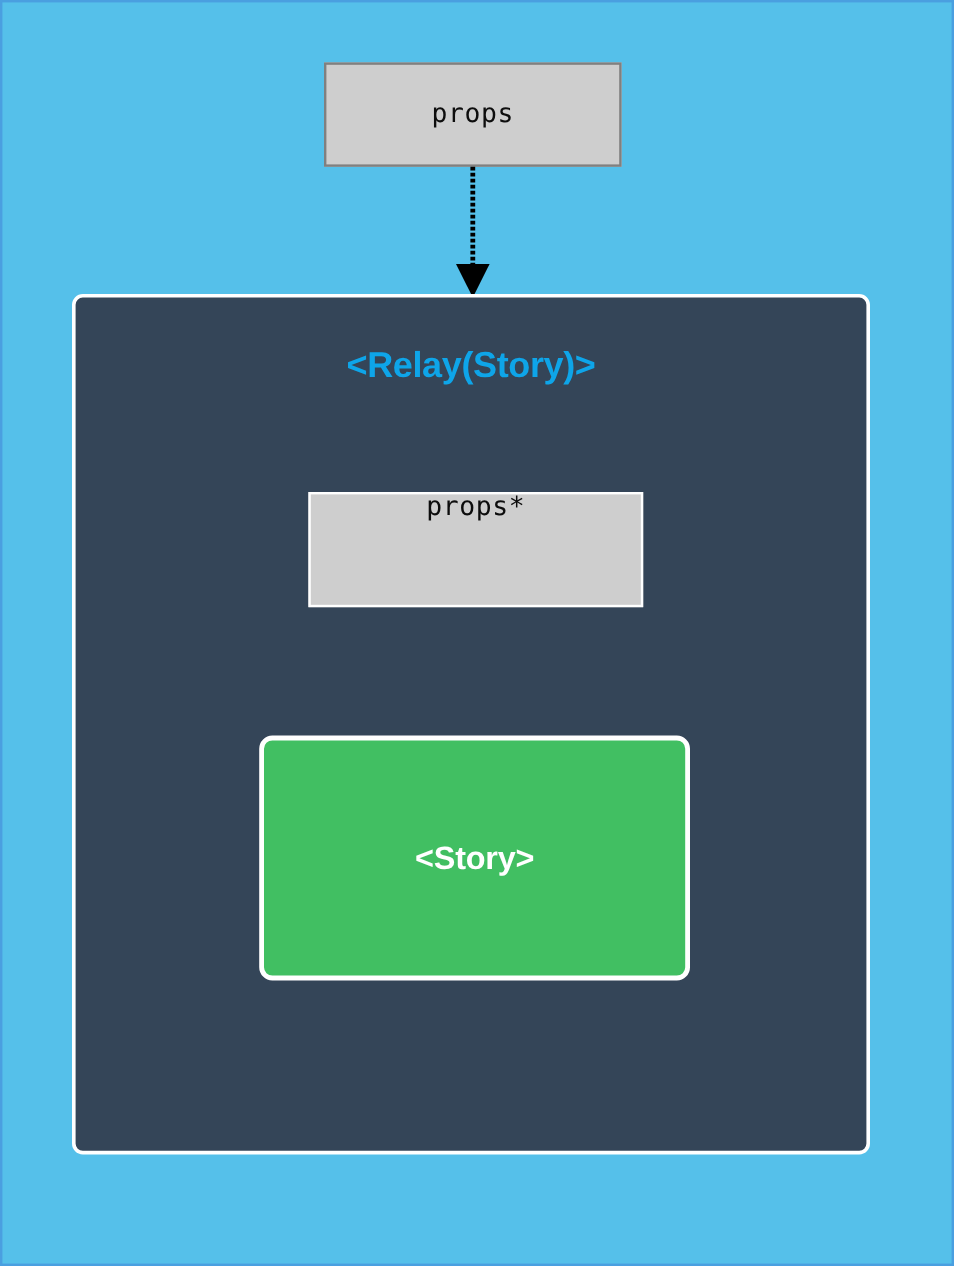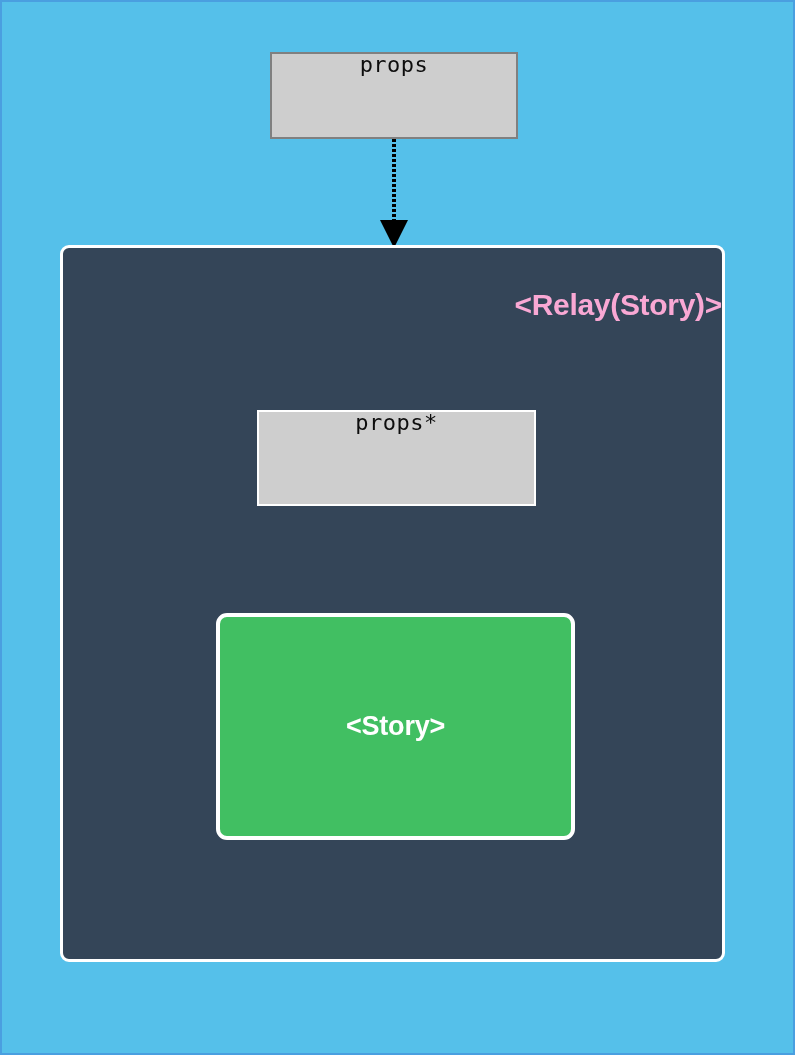--- a/index.html
+++ b/index.html
@@ -27,20 +27,21 @@
   .props-box-outer {
     position: absolute;
     left: 268px;
     top: 50px;
     width: 248px;
     height: 87px;
     box-sizing: border-box;
     background: #cecece;
     border: 2px solid #808080;
     display: flex;
+    align-items: center;
     justify-content: center;
   }
   .props-label {
     font-family: "DejaVu Sans Mono", "Liberation Mono", monospace;
     font-size: 22px;
     color: #0d0d0d;
     letter-spacing: 0.5px;
     line-height: 1;
   }
 
@@ -64,25 +65,25 @@
     box-sizing: border-box;
     background: #344558;
     border: 3px solid #ffffff;
     border-radius: 9px;
   }
   .relay-title {
     position: absolute;
     left: 0;
     top: 42px;
     width: 100%;
-    text-align: right;
+    text-align: center;
     font-family: "Liberation Sans", sans-serif;
     font-weight: bold;
     font-size: 30px;
-    color: #f9a8d4;
+    color: #0ea5e9;
     letter-spacing: -0.3px;
     line-height: 1;
   }
 
   
   .props-box-inner {
     position: absolute;
     left: 194px;
     top: 162px;
     width: 279px;
@@ -93,21 +94,21 @@
     display: flex;
     justify-content: center;
   }
 
   
   .story-box {
     position: absolute;
     left: 153px;
     top: 365px;
     width: 359px;
-    height: 227px;
+    height: 204px;
     box-sizing: border-box;
     background: #41bf62;
     border: 4px solid #ffffff;
     border-radius: 11px;
     display: flex;
     align-items: center;
     justify-content: center;
   }
   .story-label {
     font-family: "Liberation Sans", sans-serif;

